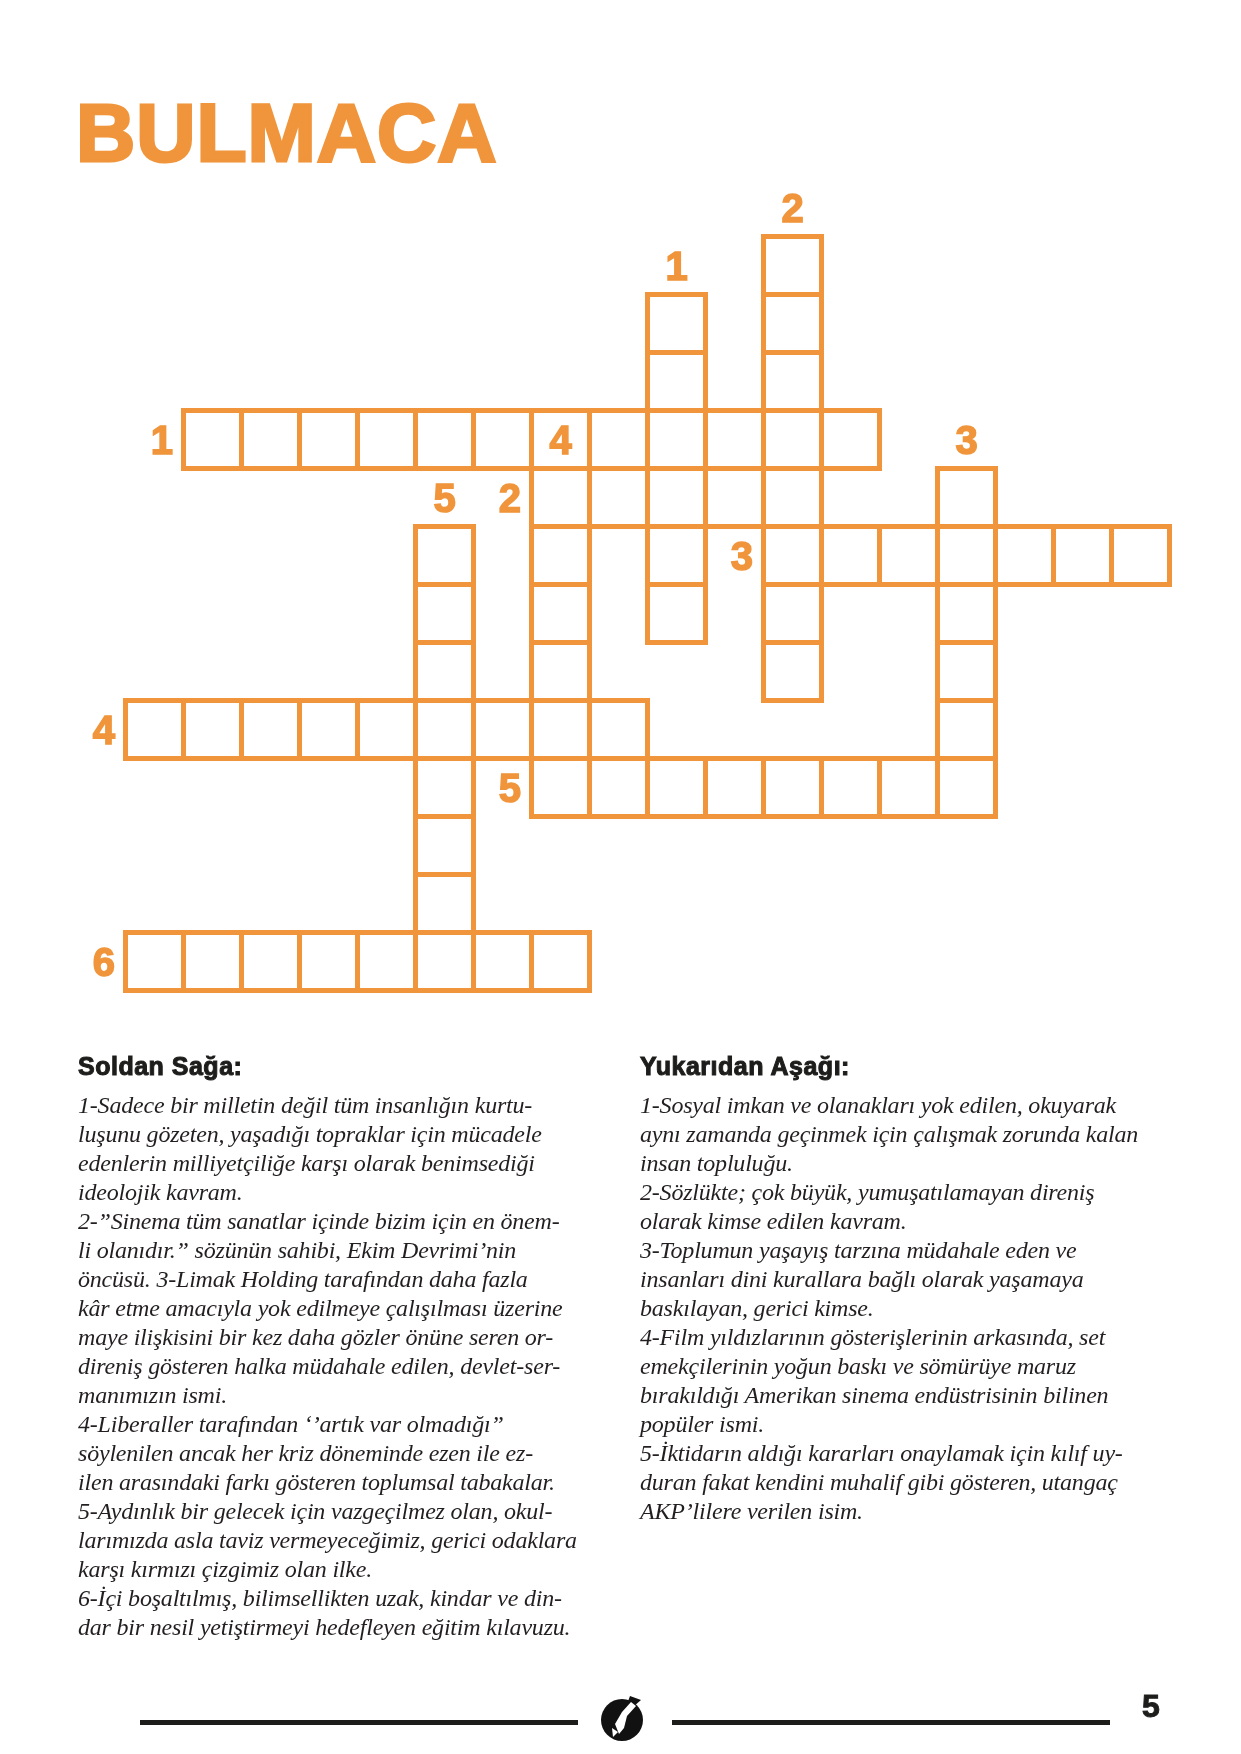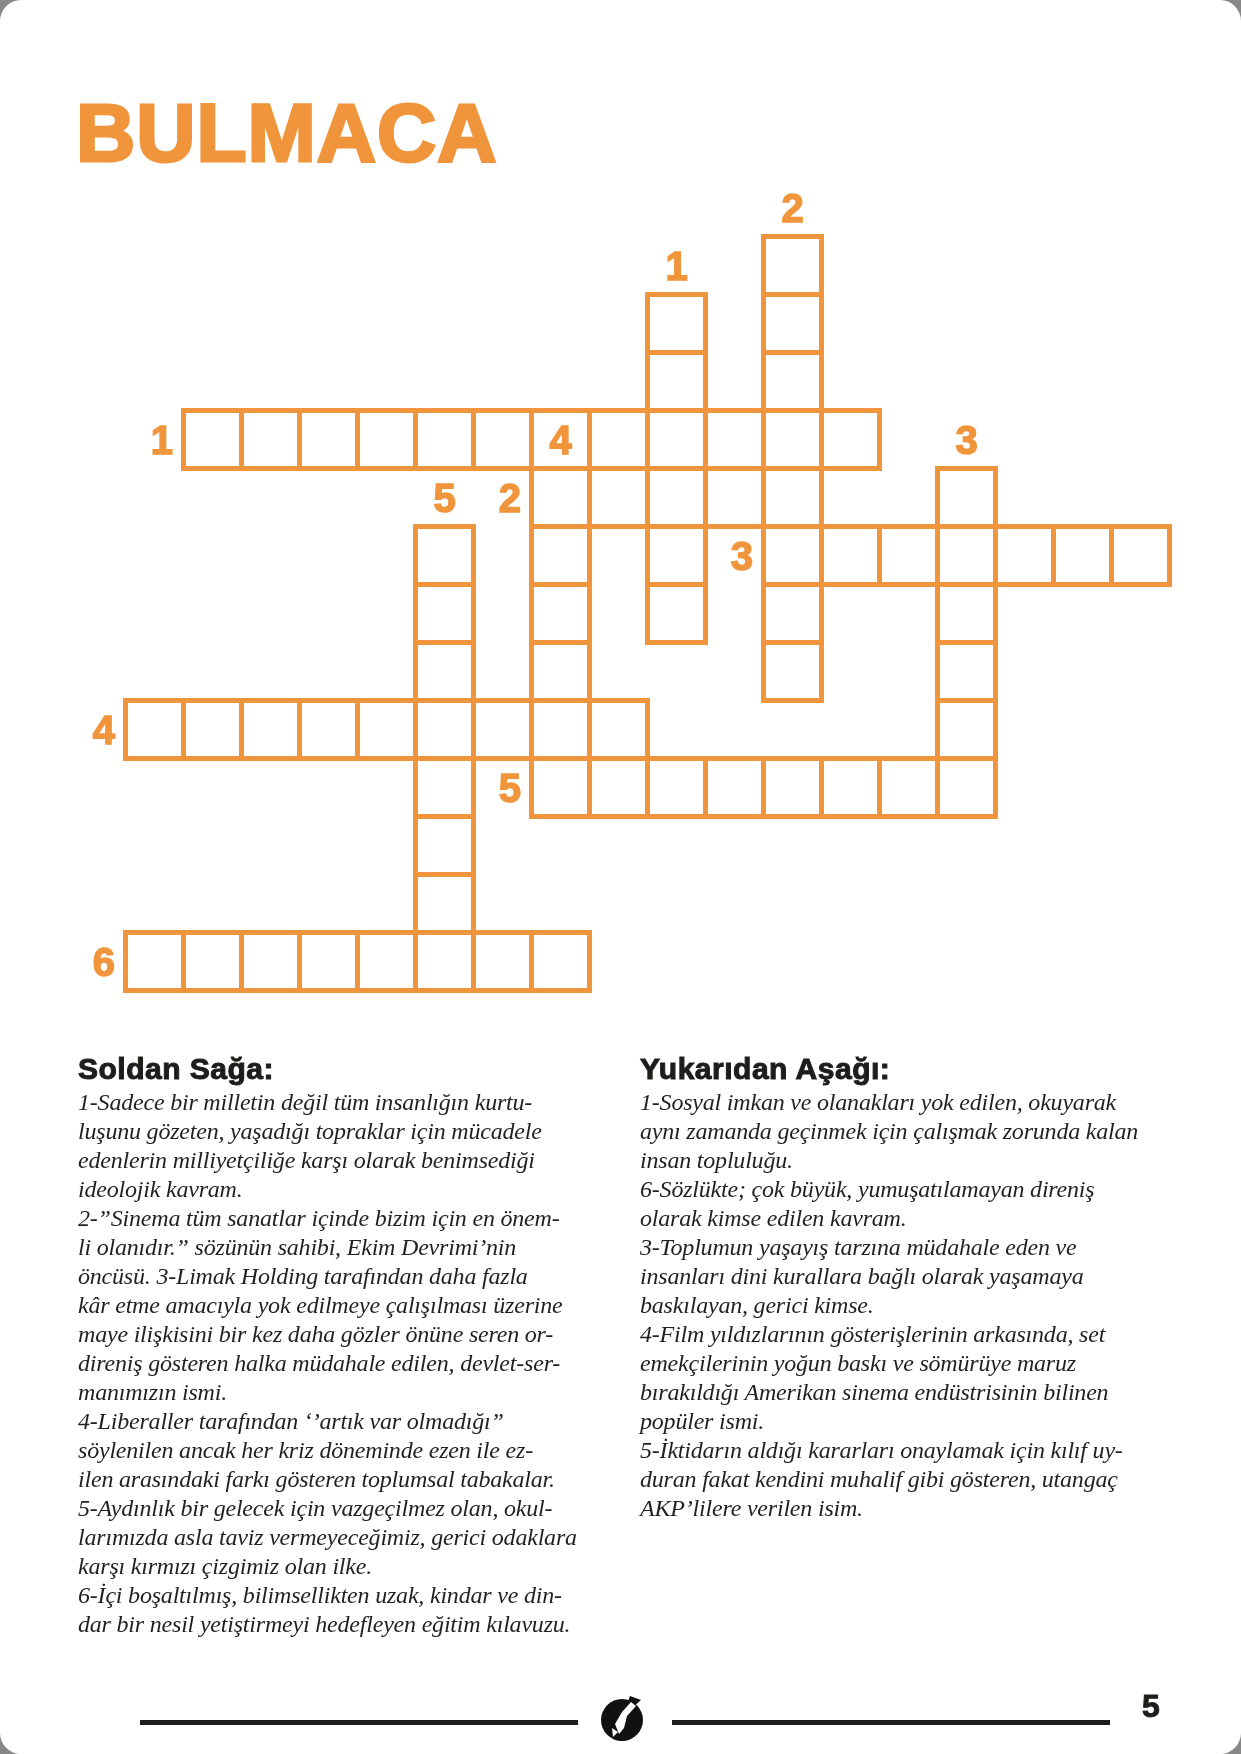--- a/index.html
+++ b/index.html
@@ -1,20 +1,19 @@
 <!DOCTYPE html>
 <html><head>
 <meta charset="utf-8">
 <style>
   html,body{margin:0;padding:0;background:#888;}
   .page{
     position:relative;width:1241px;height:1754px;background:#ffffff;
     margin:0 auto;overflow:hidden;
     font-family:"Liberation Sans",sans-serif;
-    border-radius:21px;
   }
   .page-title{
     position:absolute;left:76px;top:86px;margin:0;
     font-size:82px;font-weight:900;letter-spacing:1px;
     color:#F0953B;-webkit-text-stroke:3px #F0953B;
     font-family:"Liberation Sans",sans-serif;
   }
   
   #crossword{position:absolute;left:0;top:0;width:1241px;height:1060px;}
   .word{position:absolute;border:5px solid #F0953B;box-sizing:border-box;display:flex;}
@@ -28,21 +27,21 @@
     position:absolute;color:#F0953B;font-weight:900;font-size:40px;line-height:42px;
     -webkit-text-stroke:1.5px #F0953B;font-family:"Liberation Sans",sans-serif;
   }
   .grid-label.h{width:44px;text-align:right;}
   .grid-label.v{width:63px;text-align:center;}
   
   .clue-col{position:absolute;top:1052px;color:#231f20;}
   .clue-col.left{left:78px;width:515px;}
   .clue-col.right{left:640px;width:515px;}
   .clue-heading{
-    font-size:30px;font-weight:900;color:#1d1d1b;margin:0 0 2px 0;
+    font-size:25px;font-weight:900;color:#1d1d1b;margin:0 0 10px 0;
     -webkit-text-stroke:1px #1d1d1b;letter-spacing:0.5px;
     font-family:"Liberation Sans",sans-serif;
   }
   .clue-line{
     font-family:"Liberation Serif","DejaVu Serif",serif;
     font-size:24px;line-height:29px;white-space:nowrap;letter-spacing:-0.2px;font-style:italic;
   }
   
   .footer-line{position:absolute;height:5px;background:#1d1d1b;top:1720px;}
   .footer-line.left{left:140px;width:438px;}
@@ -204,21 +203,21 @@
         <div class="clue-line">dar bir nesil yetiştirmeyi hedefleyen eğitim kılavuzu.</div>
       </div>
   </div>
 
   <div class="clue-col right">
     <h2 class="clue-heading">Yukarıdan Aşağı:</h2>
     <div class="clue-lines">
         <div class="clue-line">1-Sosyal imkan ve olanakları yok edilen, okuyarak</div>
         <div class="clue-line">aynı zamanda geçinmek için çalışmak zorunda kalan</div>
         <div class="clue-line">insan topluluğu.</div>
-        <div class="clue-line">6-Sözlükte; çok büyük, yumuşatılamayan direniş</div>
+        <div class="clue-line">2-Sözlükte; çok büyük, yumuşatılamayan direniş</div>
         <div class="clue-line">olarak kimse edilen kavram.</div>
         <div class="clue-line">3-Toplumun yaşayış tarzına müdahale eden ve</div>
         <div class="clue-line">insanları dini kurallara bağlı olarak yaşamaya</div>
         <div class="clue-line">baskılayan, gerici kimse.</div>
         <div class="clue-line">4-Film yıldızlarının gösterişlerinin arkasında, set</div>
         <div class="clue-line">emekçilerinin yoğun baskı ve sömürüye maruz</div>
         <div class="clue-line">bırakıldığı Amerikan sinema endüstrisinin bilinen</div>
         <div class="clue-line">popüler ismi.</div>
         <div class="clue-line">5-İktidarın aldığı kararları onaylamak için kılıf uy-</div>
         <div class="clue-line">duran fakat kendini muhalif gibi gösteren, utangaç</div>

